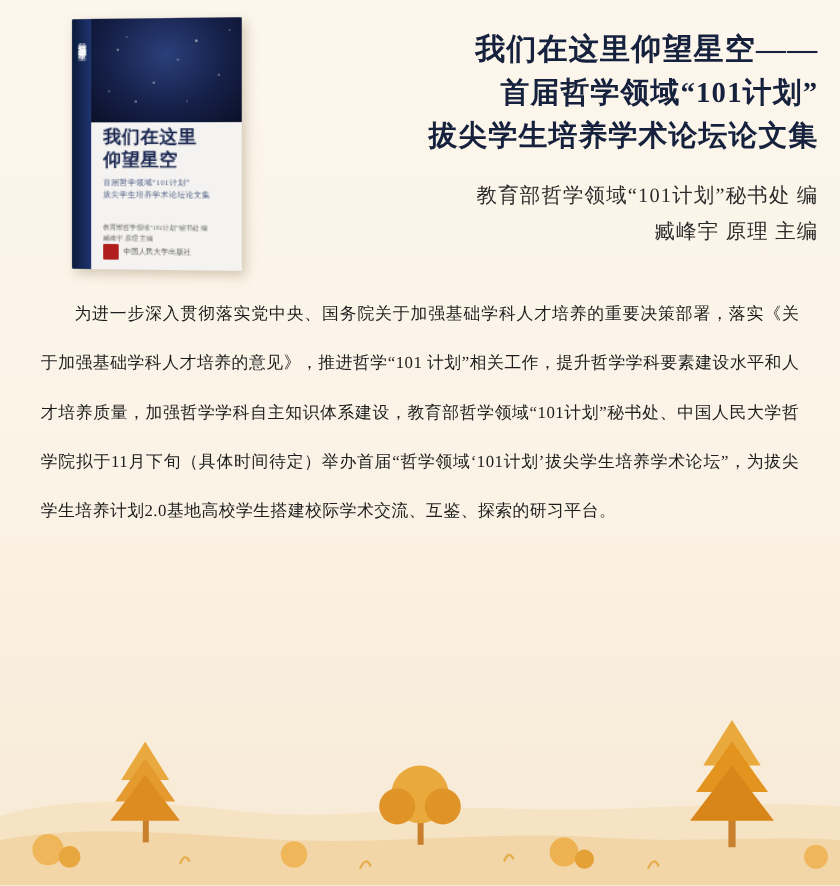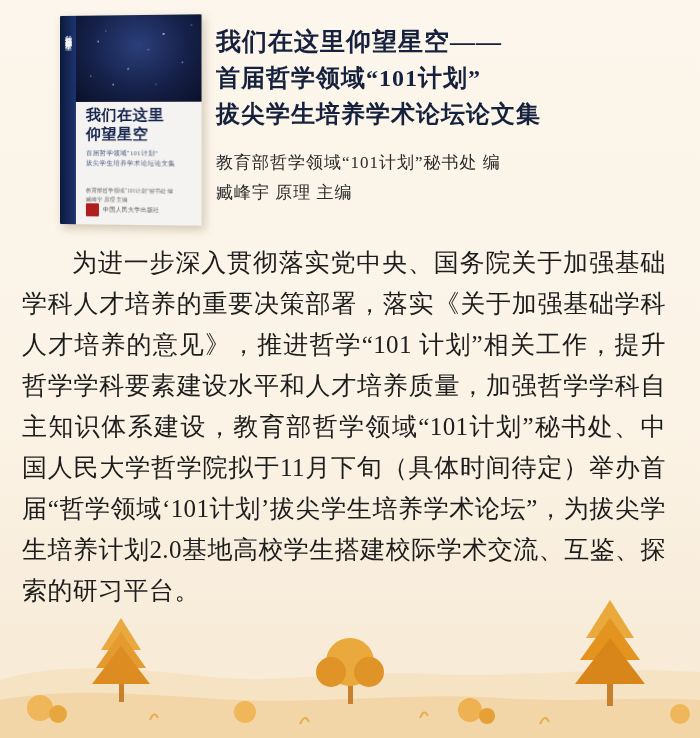--- a/index.html
+++ b/index.html
@@ -151,21 +151,21 @@
   .press-name {
     color: #555;
     font-size: 6px;
     letter-spacing: 0.2px;
   }
 
   
   .title-block {
     flex: 1 1 auto;
     padding-top: 14px;
-    text-align: left;
+    text-align: right;
     color: #1b1b1b;
   }
   .title-line {
     font-size: 24px;
     font-weight: bold;
     line-height: 36px;
     letter-spacing: 1px;
     color: #16213d;
     white-space: nowrap;
   }
@@ -174,22 +174,22 @@
     margin-top: 16px;
     font-size: 17px;
     line-height: 30px;
     color: #2b2b2b;
     letter-spacing: 1px;
   }
 
   
   .body-text {
     position: relative;
-    margin: 14px 34px 0 22px;
-    font-size: 25px;
+    margin: 14px 34px 0 34px;
+    font-size: 14px;
     line-height: 41px;
     color: #1d1d1d;
     text-align: justify;
     text-justify: inter-ideograph;
     text-indent: 2em;
     letter-spacing: 0.4px;
   }
 
   
   .scene {

